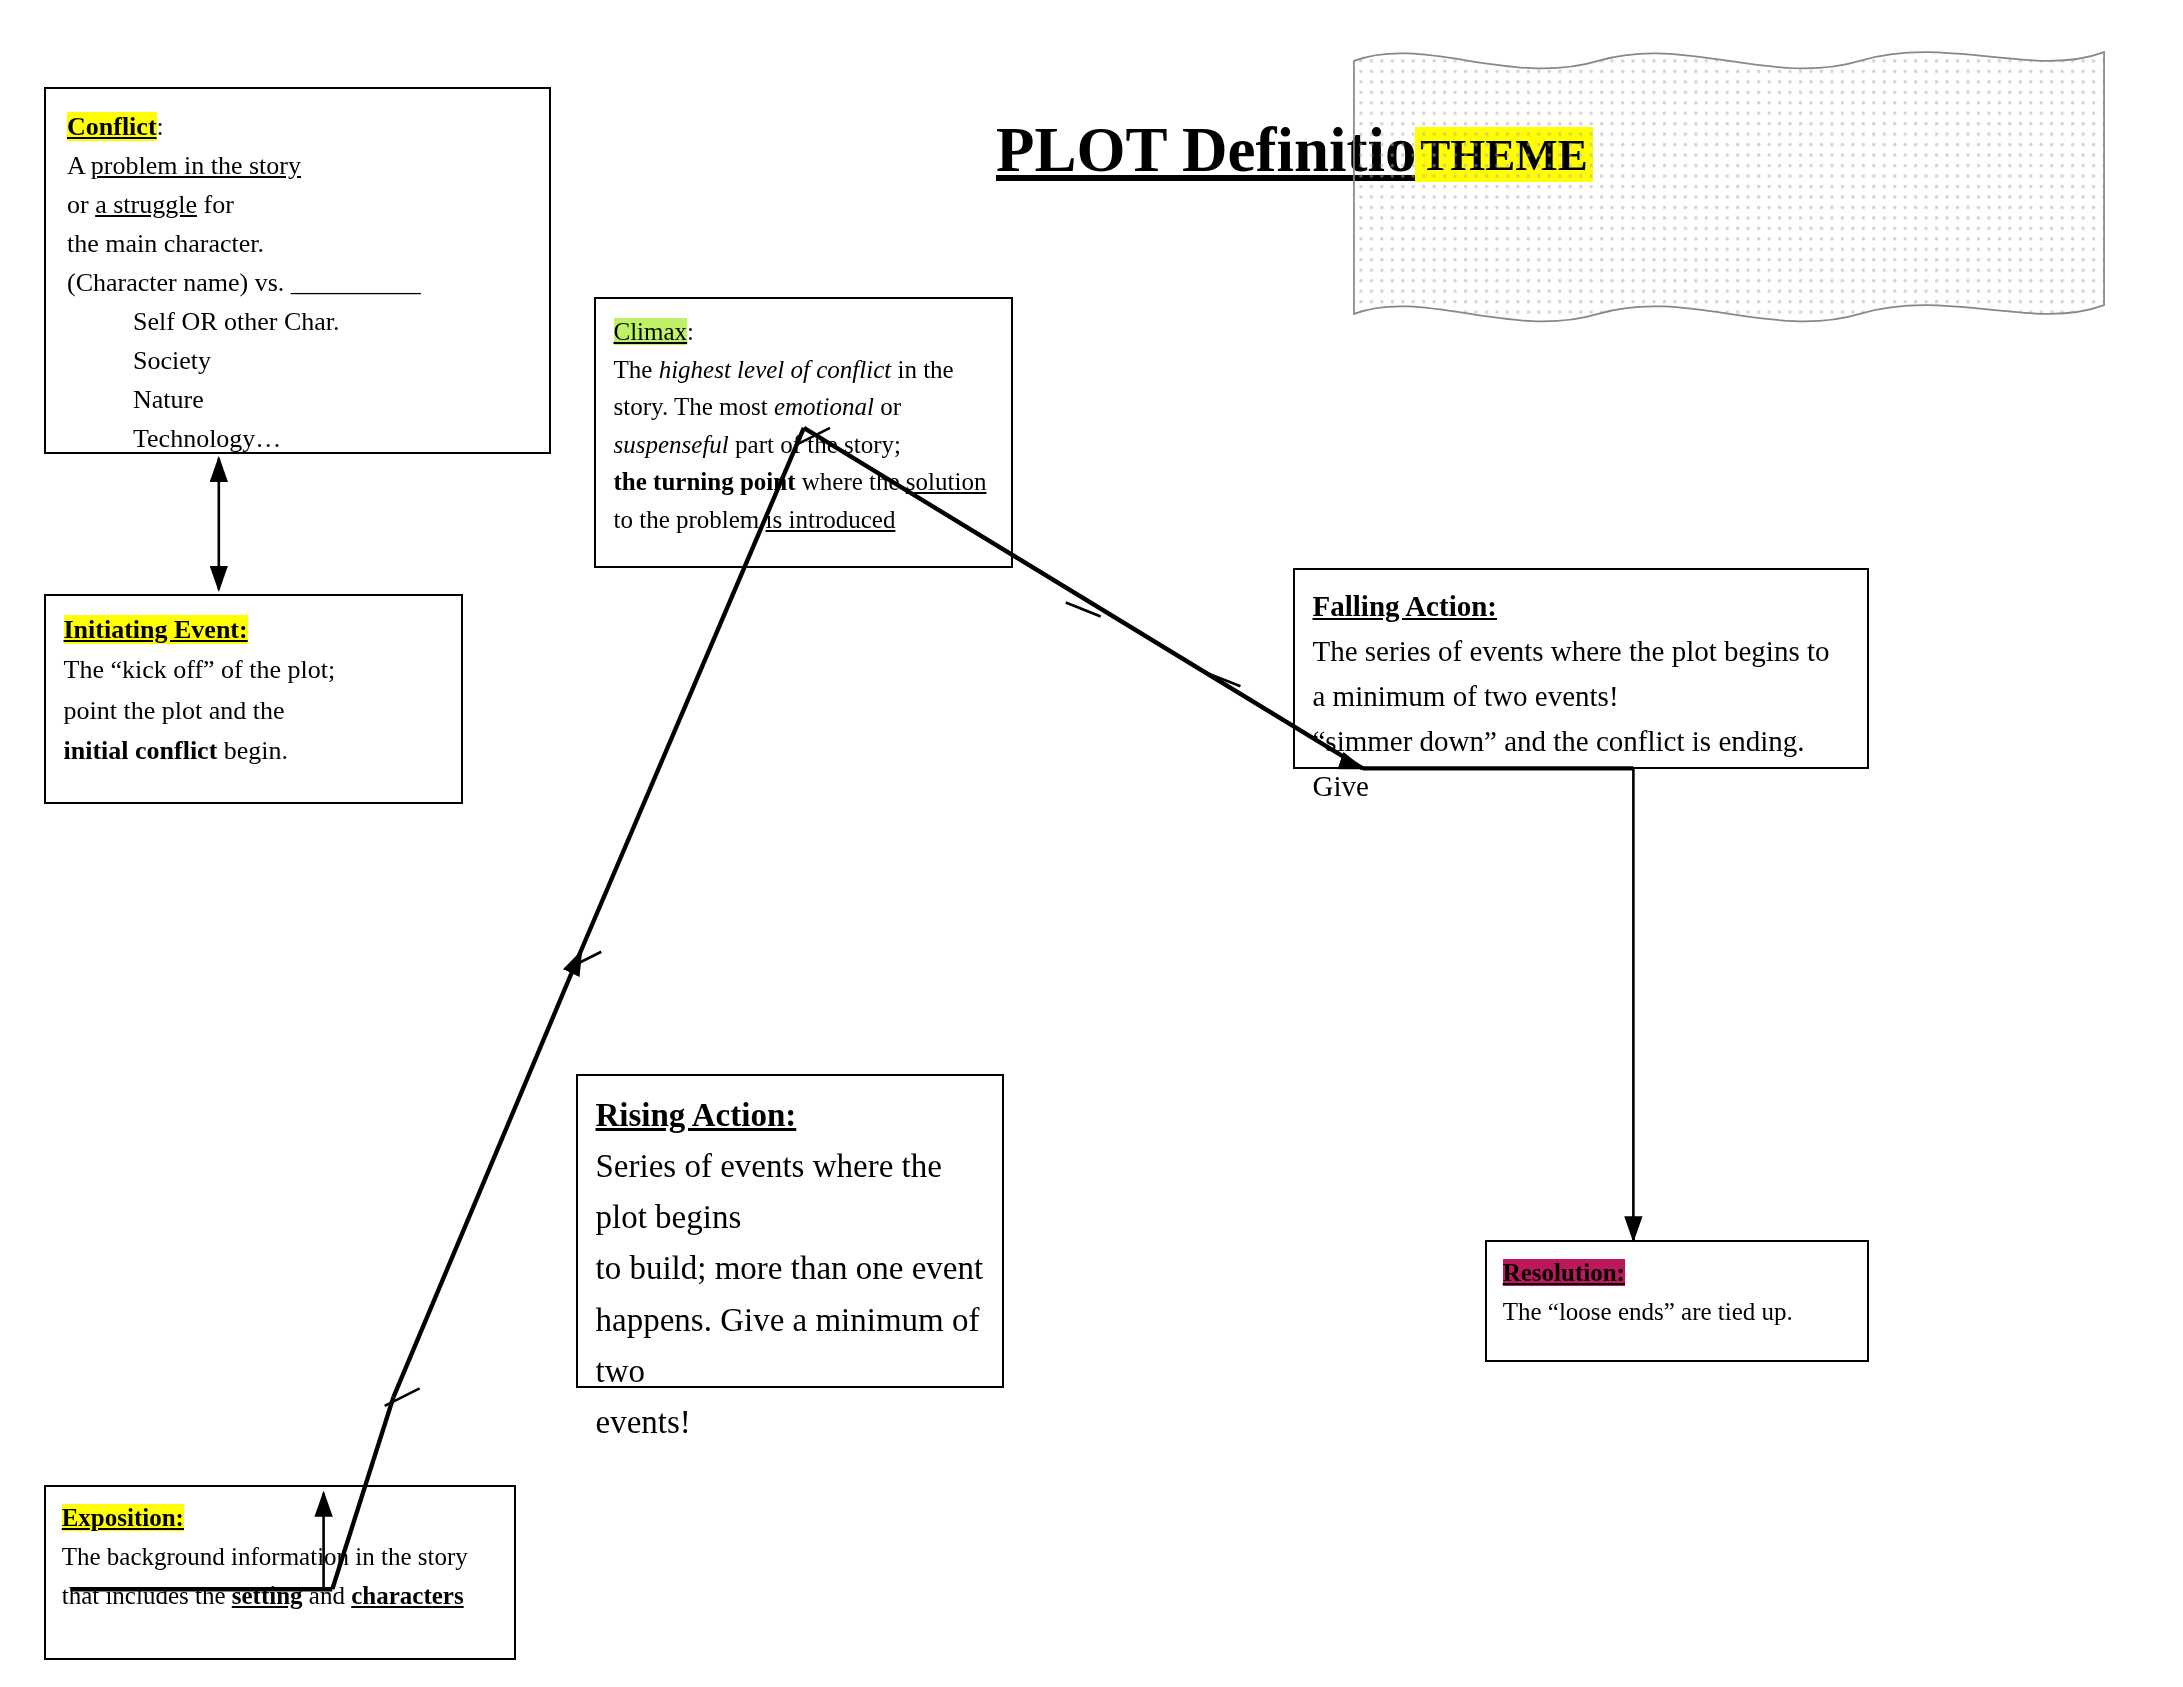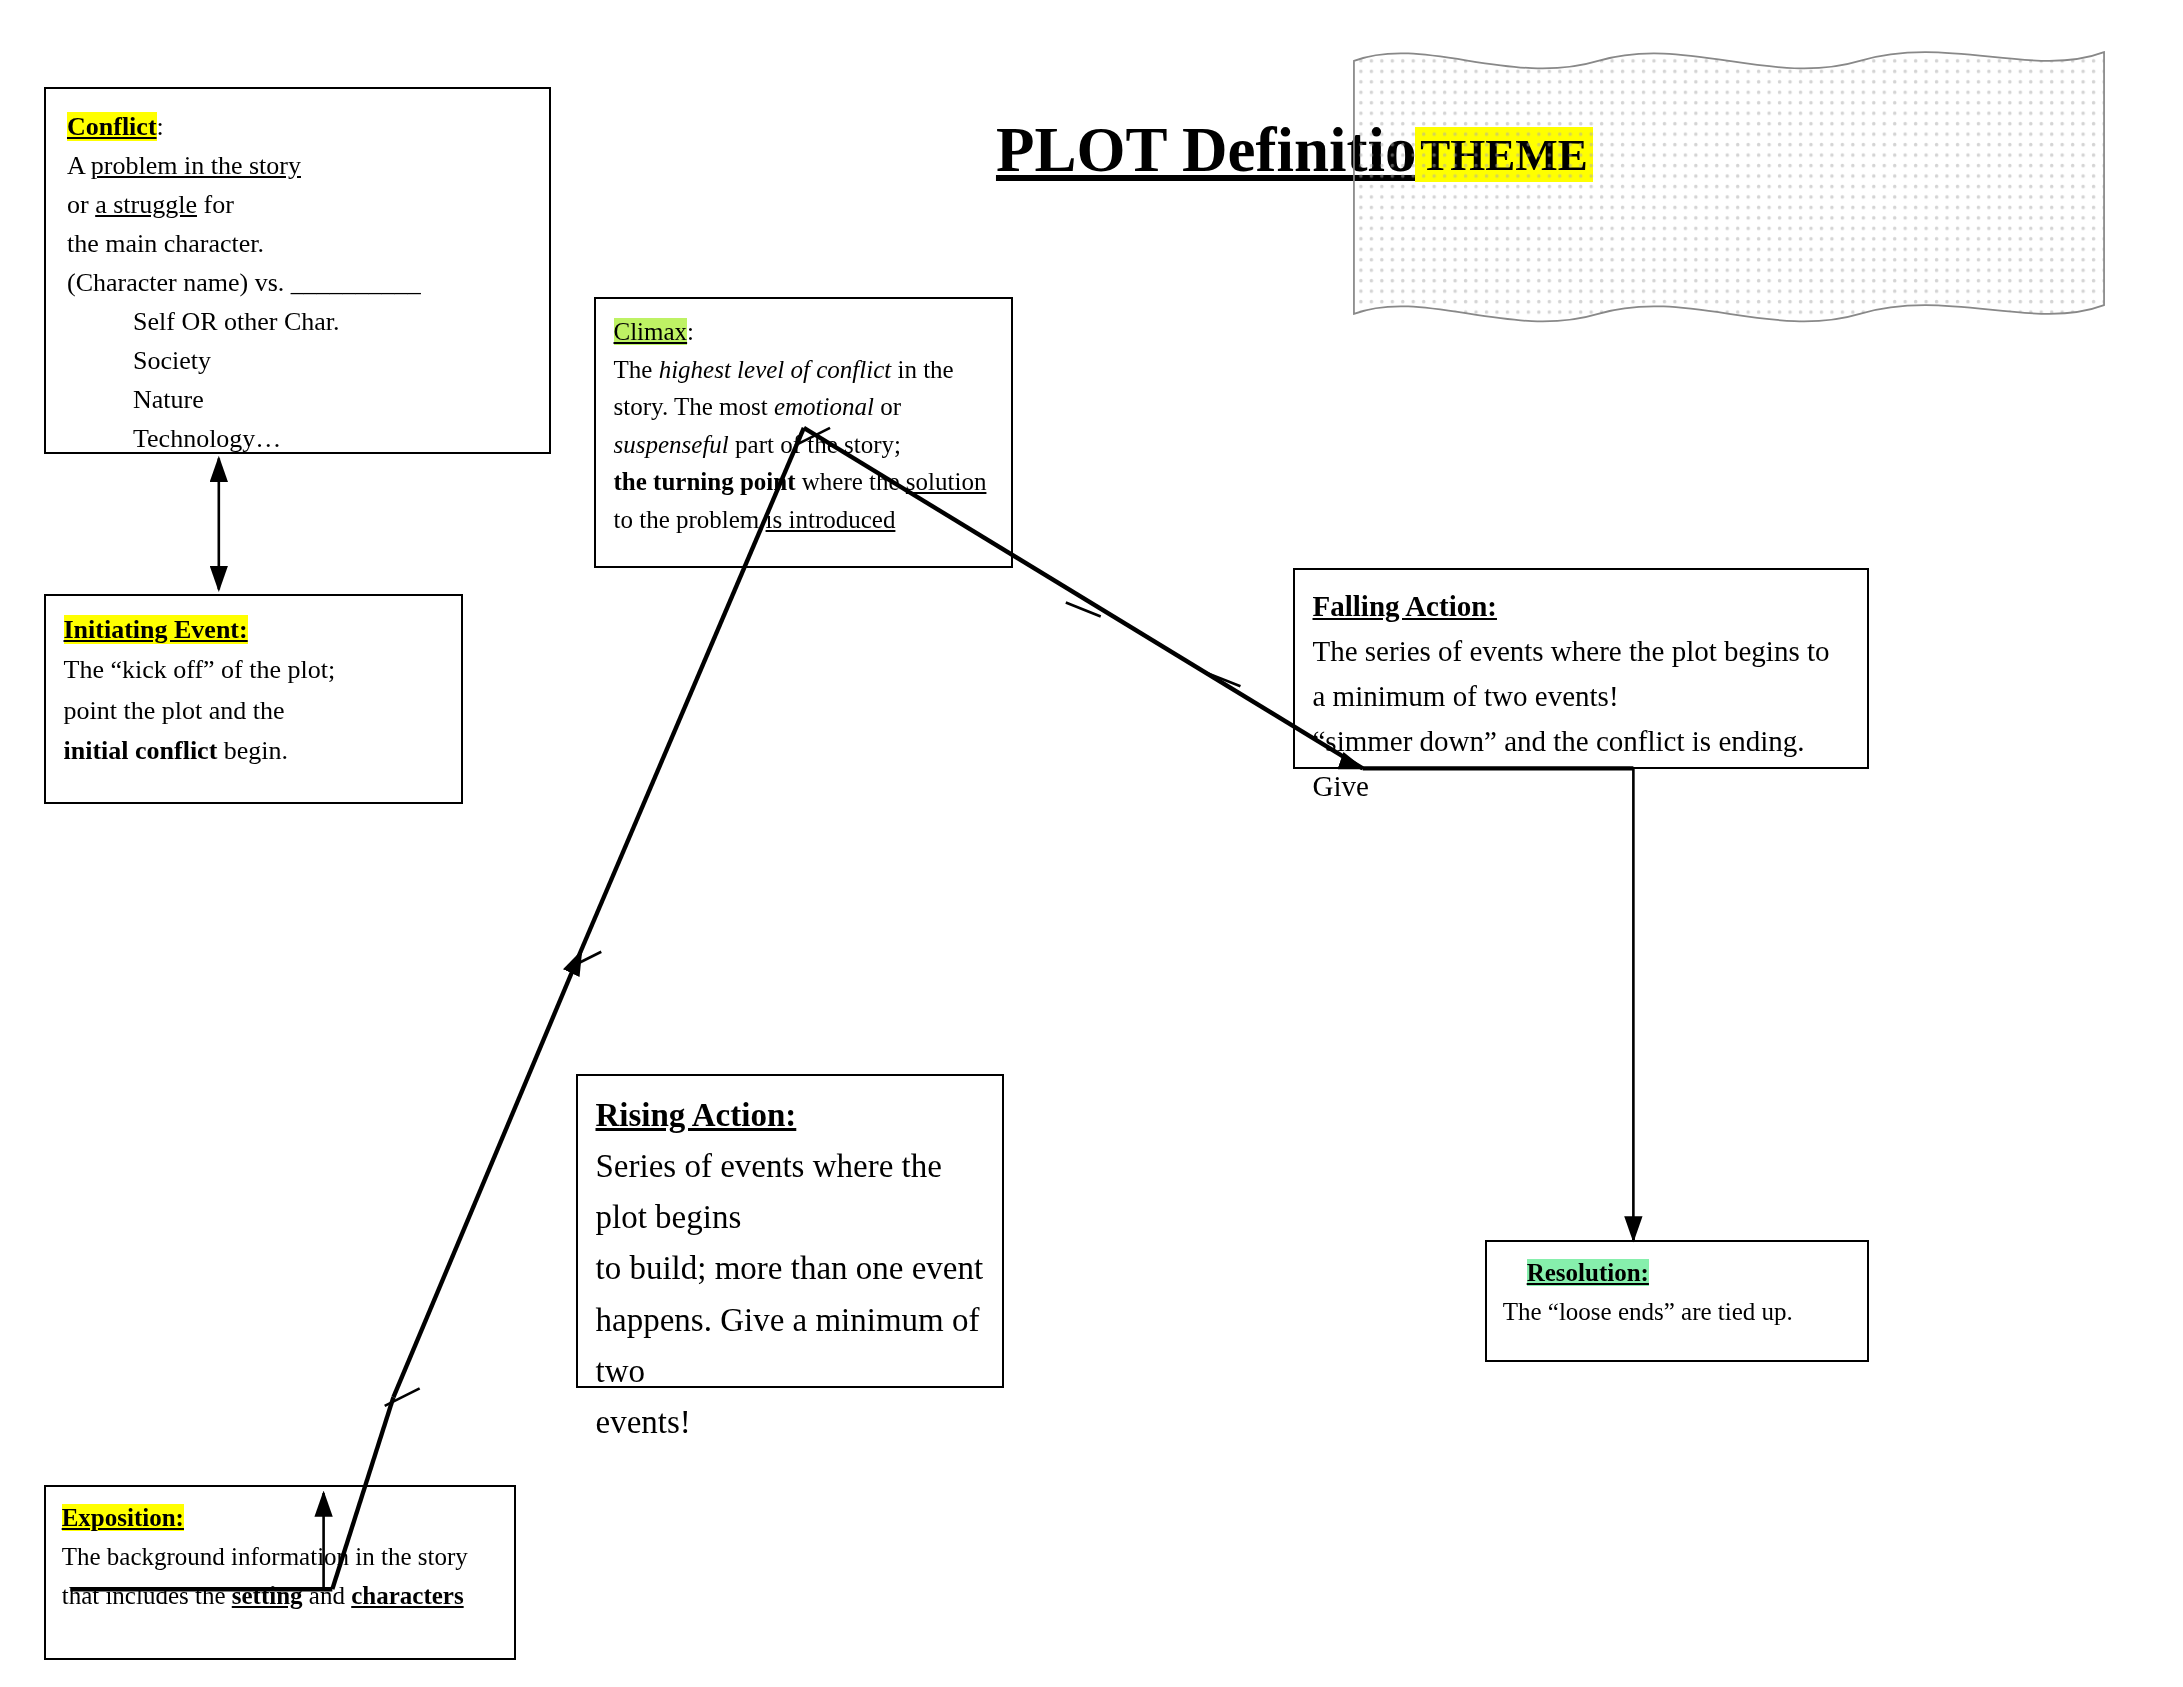--- a/index.html
+++ b/index.html
@@ -148,22 +148,21 @@
       width: 384px;
       height: 122px;
       border: 2.6px solid #000;
       padding: 12.2px 15.7px;
       font-size: 25px;
       line-height: 1.55;
     }
     .resolution-box .term {
       font-weight: bold;
       text-decoration: underline;
-      background-color: #86efac;
-      margin-left: 24px;
+      background-color: #be185d;
     }
 
     
     .exposition-box {
       position: absolute;
       top: 1485px;
       left: 44px;
       width: 472px;
       height: 175px;
       border: 2.6px solid #000;

